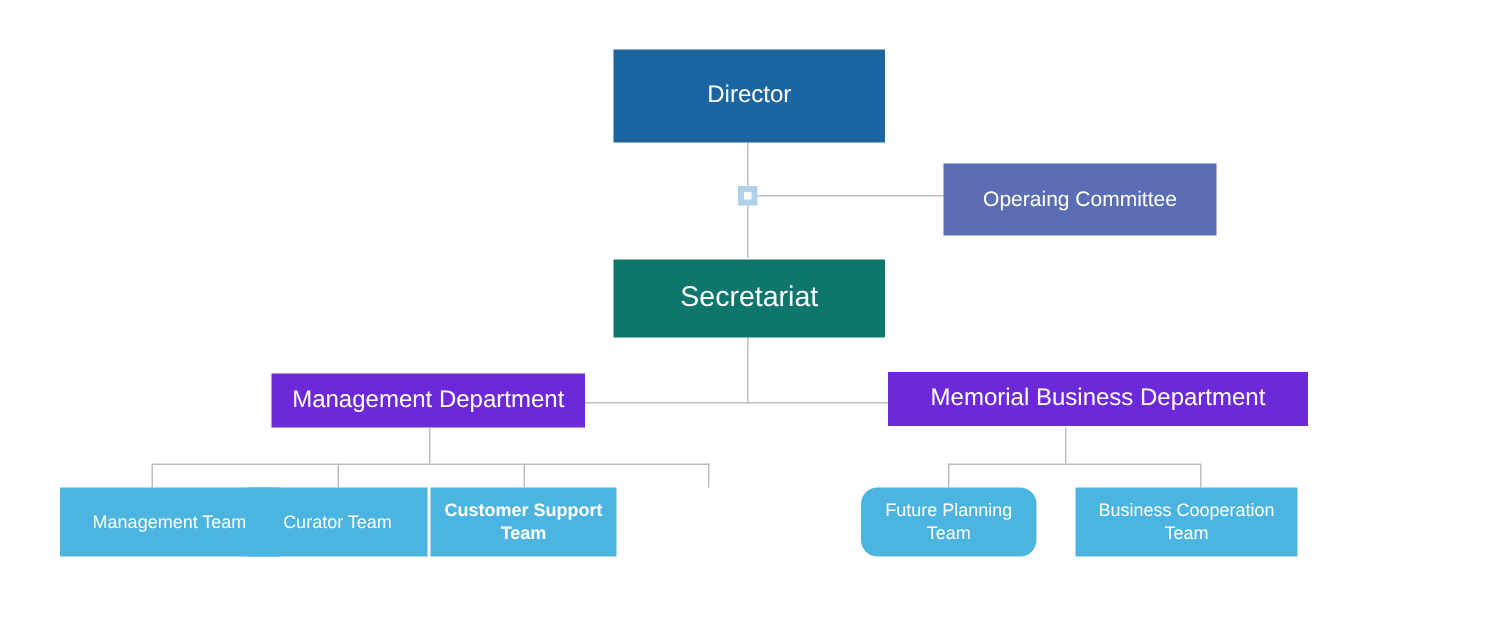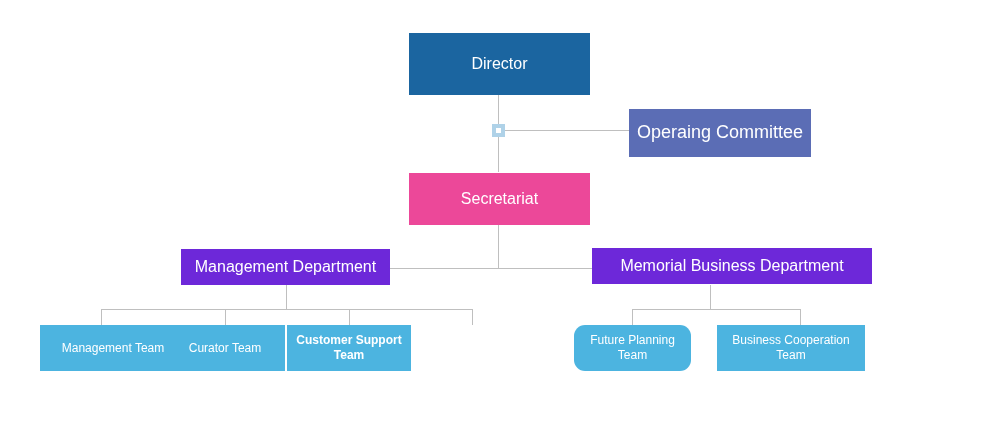--- a/index.html
+++ b/index.html
@@ -43,22 +43,22 @@
     display: flex;
     align-items: center;
     justify-content: center;
     text-align: center;
     color: #ffffff;
     line-height: 1.22;
     padding: 0 4px;
     overflow: hidden;
   }
   .node.director      { background: #1b65a0; font-size: 16px; }
-  .node.committee     { background: #5b6db5; font-size: 18px; }
-  .node.secretariat   { background: #ec4899; font-size: 16px; }
+  .node.committee     { background: #5b6db5; font-size: 14px; }
+  .node.secretariat   { background: #0f766e; font-size: 19px; }
   .node.department    { background: #6d28d9; font-size: 16px; }
   .node.team          { background: #4cb4e0; font-size: 12px; }
   .node.team.twoline  { font-size: 12px; }
 </style>
 </head>
 <body>
 
 <div id="canvas">
 
   <div class="line v" style="left:498px; top:95px; height:77px;"></div>

